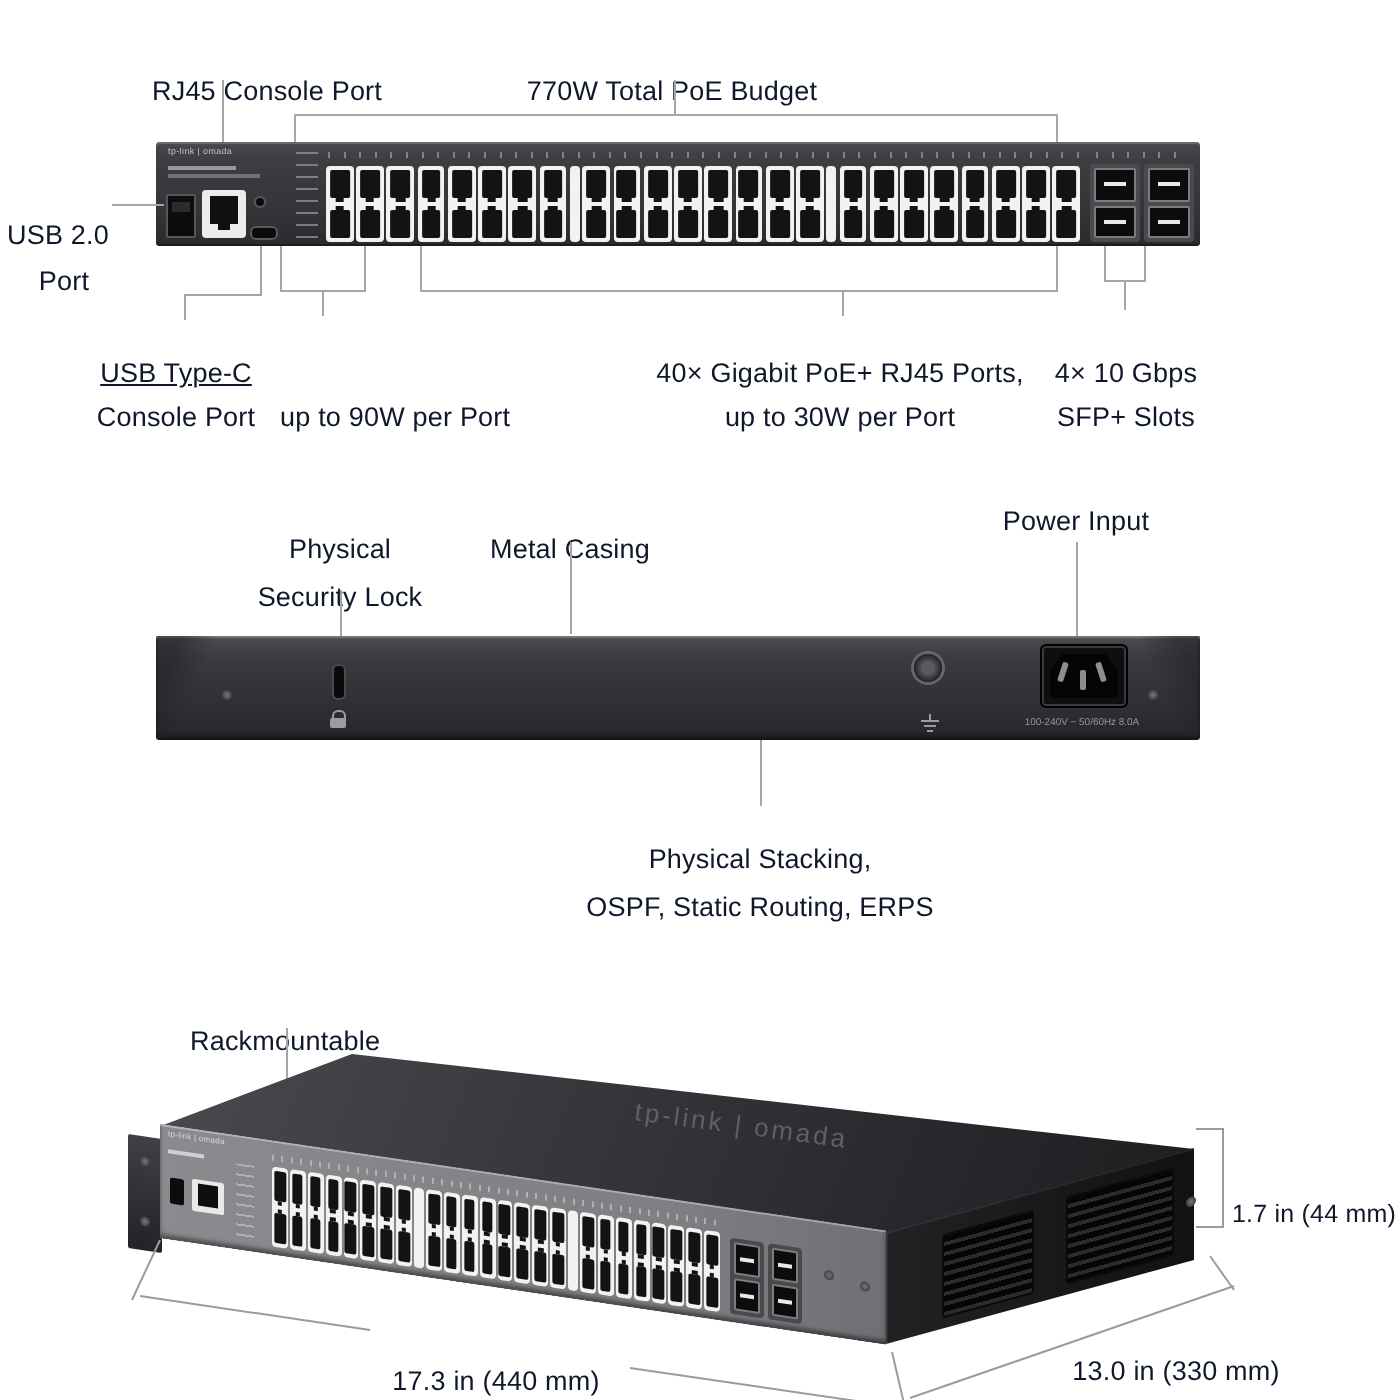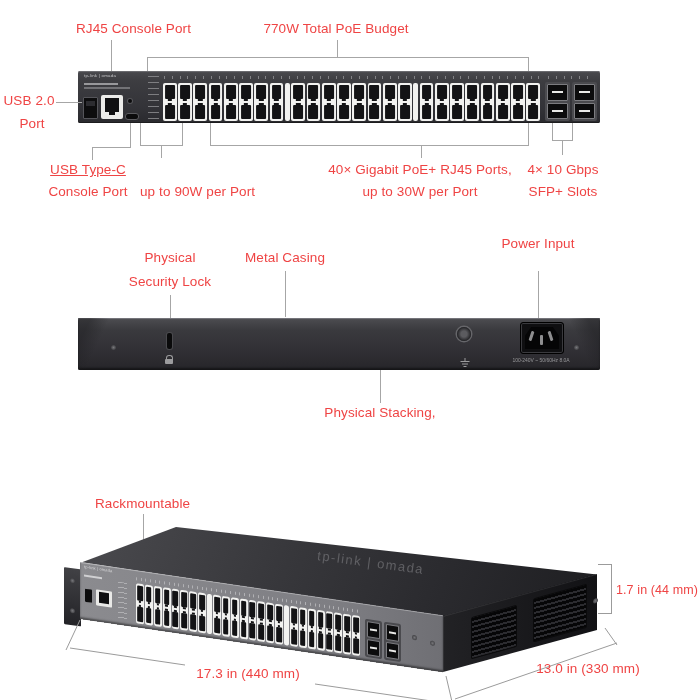--- a/index.html
+++ b/index.html
@@ -1,18 +1,18 @@
 <!DOCTYPE html>
 <html><head>
 <meta charset="utf-8">
 <style>
   html,body{margin:0;padding:0;background:#fff;}
   #canvas{position:relative;width:700px;height:700px;background:#fff;overflow:hidden;
           font-family:"Liberation Sans",sans-serif;color:#3f3f3f;}
-  .lbl{position:absolute;font-size:13.5px;line-height:16px;color:#ef4444;white-space:nowrap;letter-spacing:.1px;}
+  .lbl{position:absolute;font-size:13.5px;line-height:16px;color:#0f172a;white-space:nowrap;letter-spacing:.1px;margin-top:17px;}
   .ctr{transform:translateX(-50%);text-align:right;}
   .cl{position:absolute;background:#a6a6a6;}
   
   .dev{position:absolute;border-radius:2px;}
   .dev-front{left:78px;top:71px;width:522px;height:52px;
      background:linear-gradient(#55555a 0,#47474b 2px,#3d3d41 10px,#333338 70%,#2a2a2e 100%);
      box-shadow:inset 0 1px 0 #6a6a6e, inset 0 -1px 0 #1c1c1e;}
   .df-logo{position:absolute;left:6px;top:2px;font-size:8px;color:#c4c4c6;letter-spacing:.4px;
      transform:scale(.55);transform-origin:left top;white-space:nowrap;}
   .bar{position:absolute;background:#98989b;height:1.5px;}
@@ -294,20 +294,21 @@
       <div class="pin" style="left:9px;top:8px;transform:rotate(18deg);"></div>
       <div class="pin" style="left:28px;top:8px;transform:rotate(-18deg);"></div>
       <div class="pin" style="left:18.5px;top:12px;"></div>
     </div>
     <div class="rating">100-240V ~ 50/60Hz 8.0A</div>
     <div class="screw" style="left:496px;top:27px;"></div>
   </div>
 
   <div class="cl" style="left:380px;top:370px;width:1px;height:33px;"></div>
   <div class="lbl ctr" style="left:380px;top:405px;">Physical Stacking,</div>
+  <div class="lbl ctr" style="left:380px;top:429px;">OSPF, Static Routing, ERPS</div>
 
   <div class="lbl" style="left:95px;top:496px;">Rackmountable</div>
   <div class="cl" style="left:143px;top:514px;width:1px;height:40px;"></div>
 
   <div class="p-top">
     <span class="etch">tp-link | omada</span>
   </div>
 
   <div class="p-ear">
     <div class="screw" style="top:10px;"></div>

